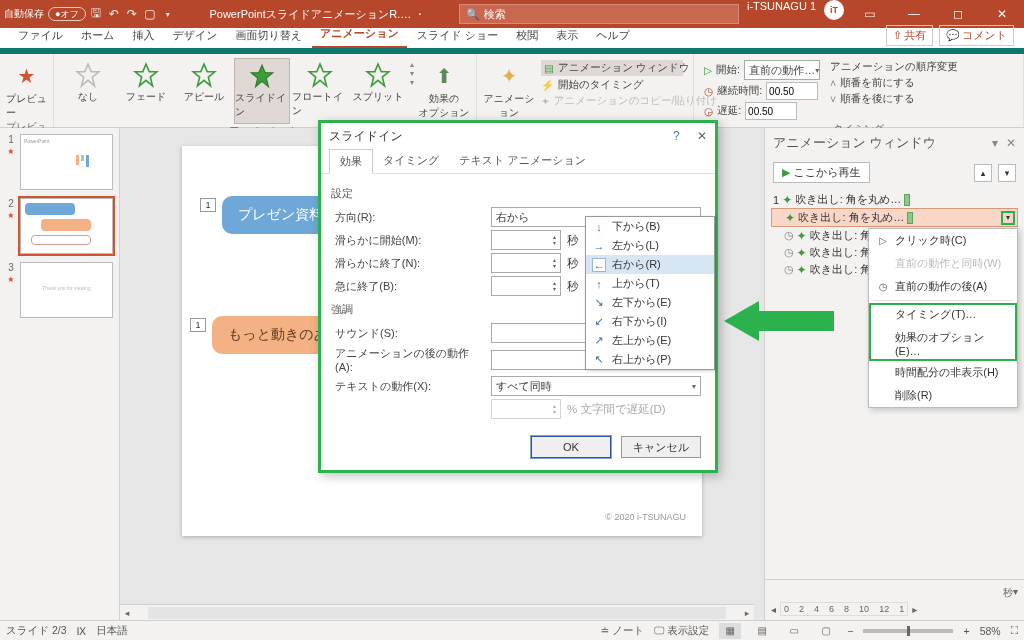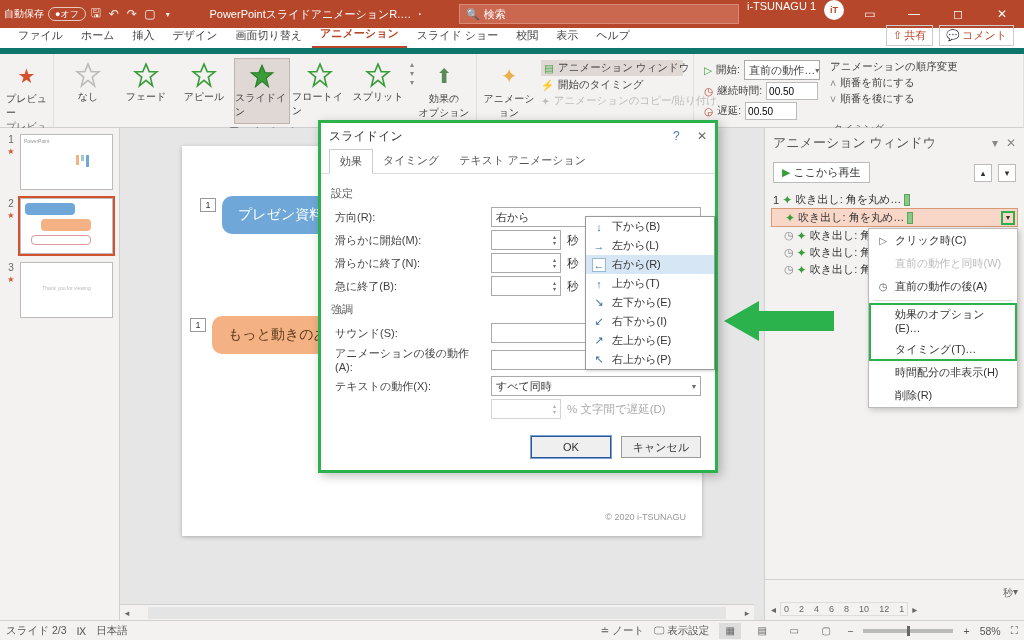--- a/index.html
+++ b/index.html
@@ -432,25 +432,25 @@
       <span>直前の動作と同時(W)</span>
     </div>
   <div class="mi">
       <span class="miico">◷</span>
       <span>直前の動作の後(A)</span>
     </div>
   <div class="sep"></div>
   <div class="hl">
     <div class="mi">
         <span class="miico"></span>
-        <span>効果のオプション(E)…</span>
+        <span>タイミング(T)…</span>
       </div>
     <div class="mi">
         <span class="miico"></span>
-        <span>タイミング(T)…</span>
+        <span>効果のオプション(E)…</span>
       </div>
   </div>
   <div class="mi">
       <span class="miico"></span>
       <span>時間配分の非表示(H)</span>
     </div>
   <div class="mi">
       <span class="miico"></span>
       <span>削除(R)</span>
     </div>

